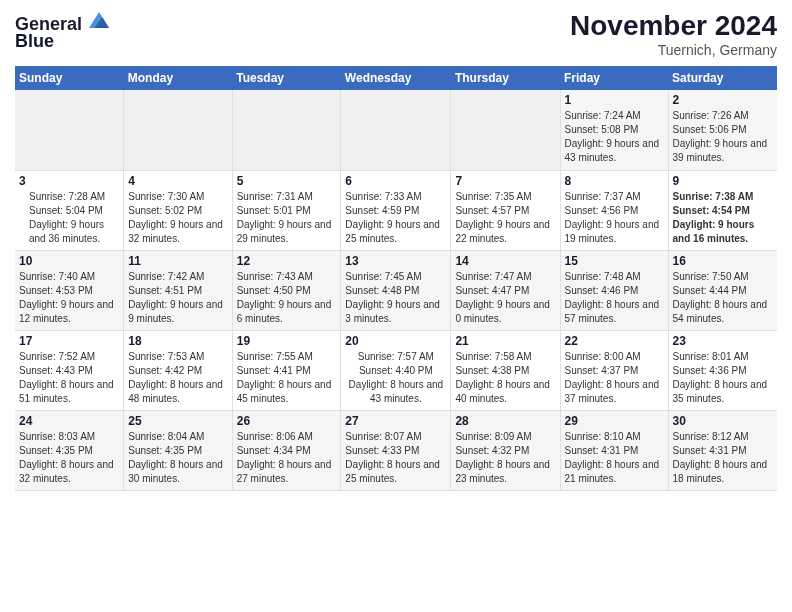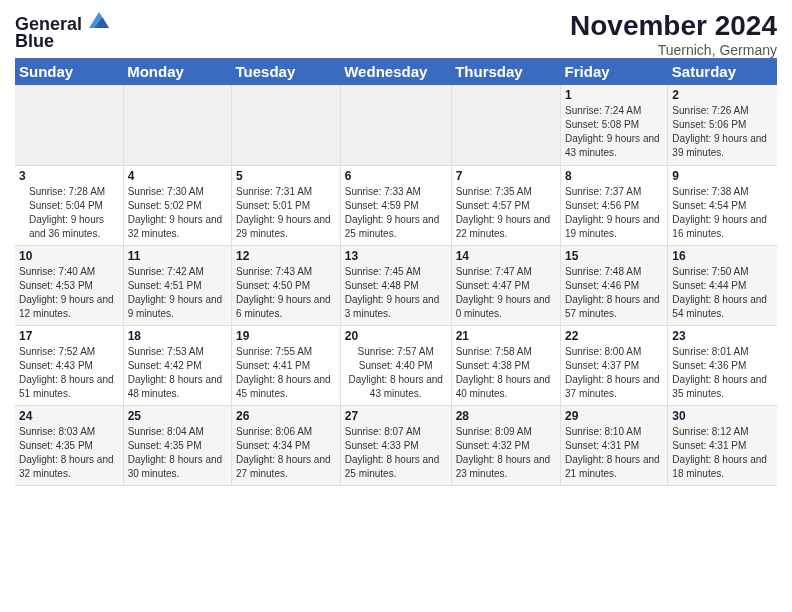--- a/index.html
+++ b/index.html
@@ -11,20 +11,21 @@
       overflow: hidden;
     }
     .container {
       width: 792px;
       padding: 10px 15px;
     }
     .header {
       display: flex;
       justify-content: space-between;
       align-items: flex-start;
+      margin-bottom: 8px;
     }
     .logo {
       display: flex;
       align-items: center;
     }
     .logo-text {
       font-size: 18px;
       font-weight: bold;
       color: #1a1a2e;
       line-height: 1.1;
@@ -49,21 +50,21 @@
     table {
       width: 100%;
       border-collapse: collapse;
       font-size: 10.5px;
     }
     thead th {
       background-color: #3a6bbf;
       color: #fff;
       padding: 5px 4px;
       text-align: left;
-      font-size: 15px;
+      font-size: 12px;
       font-weight: bold;
     }
     tbody tr {
       border-bottom: 1px solid #ddd;
     }
     tbody tr:nth-child(odd) {
       background-color: #f5f5f5;
     }
     tbody tr:nth-child(even) {
       background-color: #ffffff;
@@ -183,21 +184,21 @@
 Daylight: 9 hours and 22 minutes.</div>
           </td>
           <td>
             <span class="day-num">8</span>
             <div class="day-info" style="white-space: pre-line;">Sunrise: 7:37 AM
 Sunset: 4:56 PM
 Daylight: 9 hours and 19 minutes.</div>
           </td>
           <td>
             <span class="day-num">9</span>
-            <div class="day-info" style="white-space: pre-line;">Sunrise: 7:38 AM
+            <div class="day-info" style="white-space: pre-line; font-weight: bold;">Sunrise: 7:38 AM
 Sunset: 4:54 PM
 Daylight: 9 hours and 16 minutes.</div>
           </td>
         </tr>
         <tr>
           <td>
             <span class="day-num">10</span>
             <div class="day-info" style="white-space: pre-line;">Sunrise: 7:40 AM
 Sunset: 4:53 PM
 Daylight: 9 hours and 12 minutes.</div>

